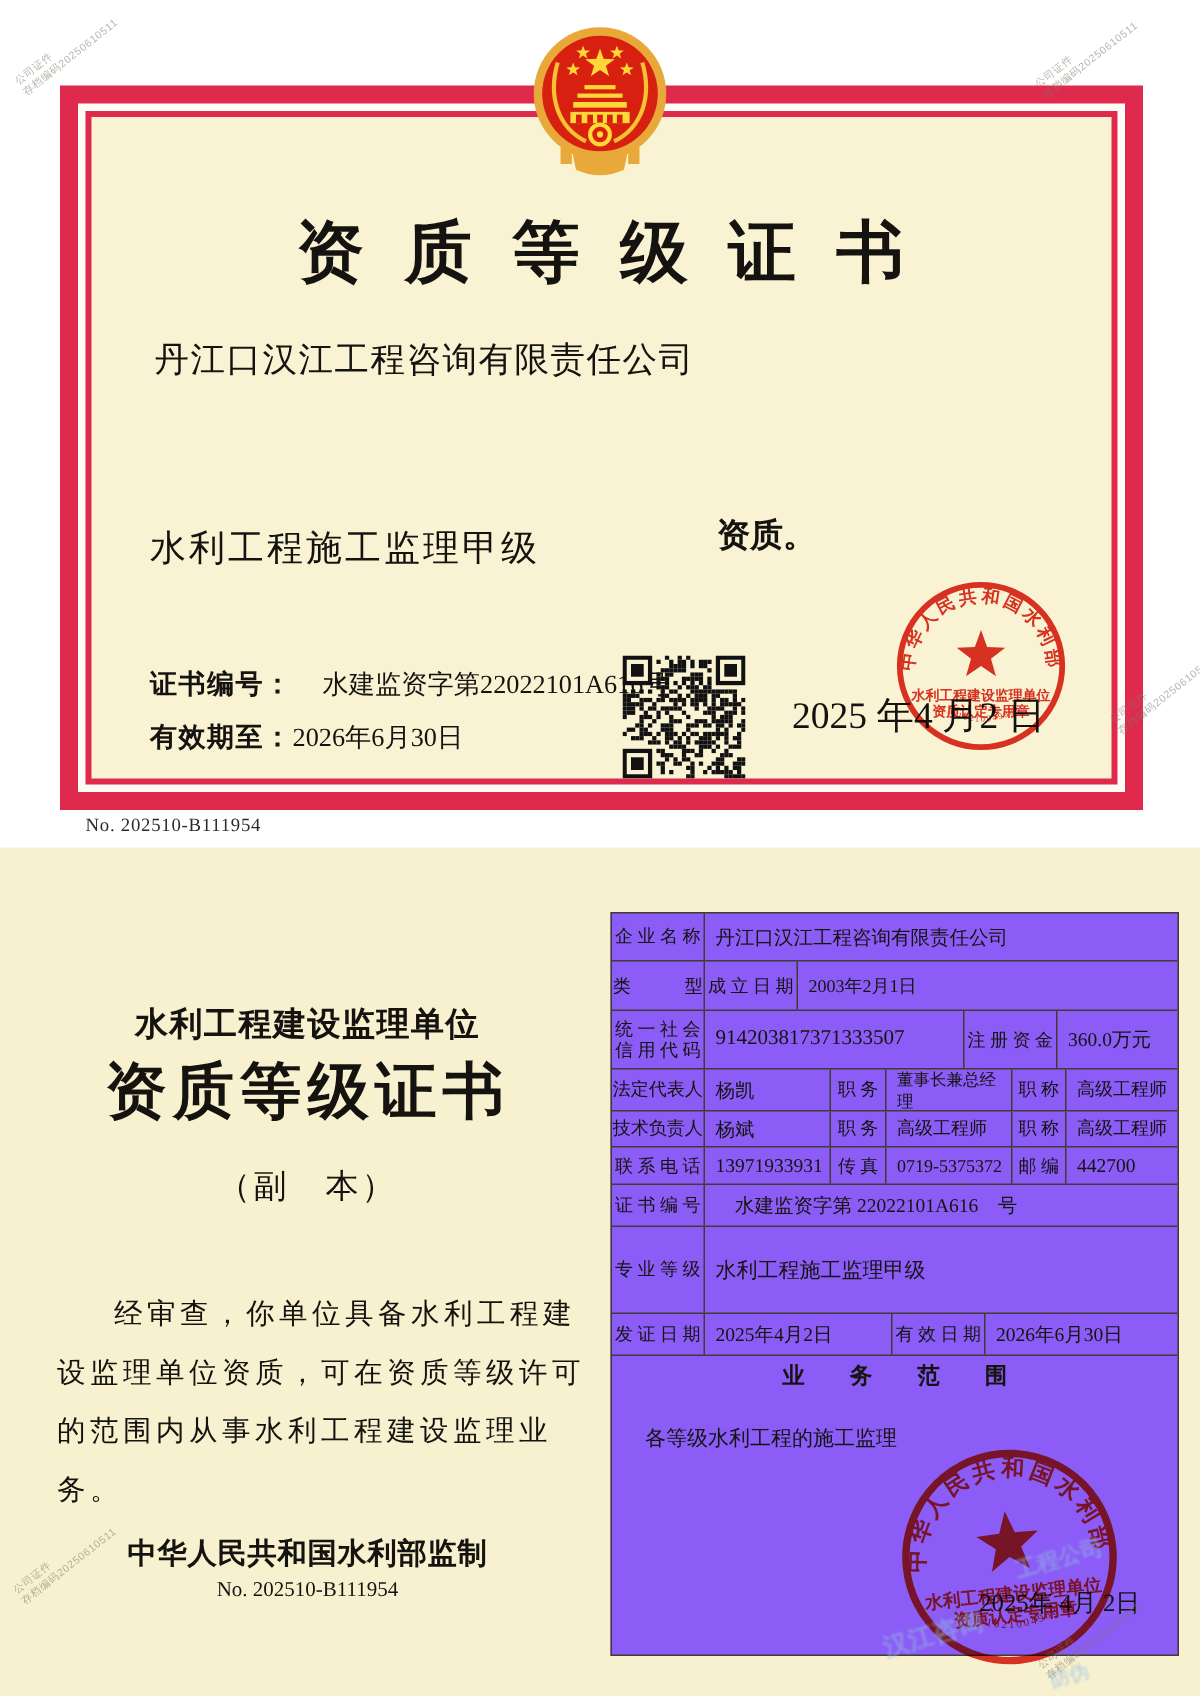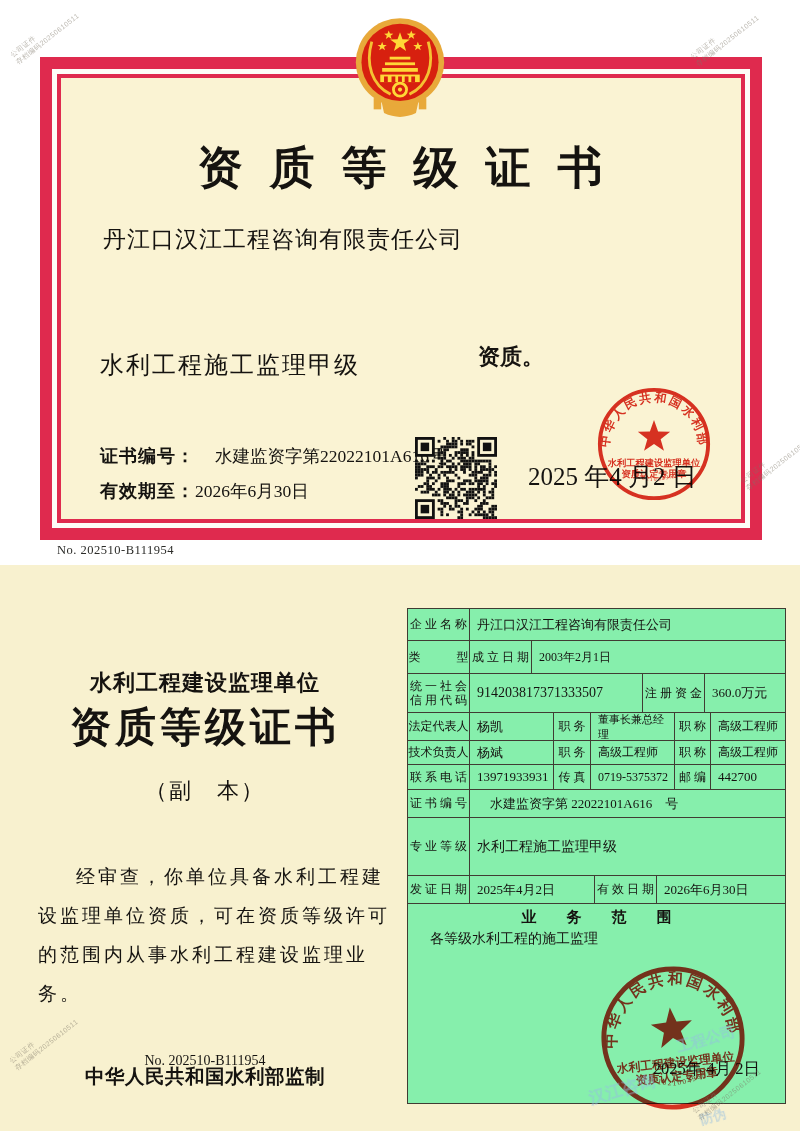--- a/index.html
+++ b/index.html
@@ -30,37 +30,37 @@
   .date1{left:528px;top:460px;display:flex;font-size:25px;z-index:3;}
   .stamp1{left:596px;top:386px;width:116px;height:116px;z-index:6;mix-blend-mode:multiply;opacity:.95;}
   .serial1{left:57px;top:543px;font-size:12.5px;color:#2b2b28;letter-spacing:.5px;}
 
   
   .bottom-band{left:0;top:565px;width:800px;height:566px;background:#f8f1cf;}
   .dup-header{left:55px;top:668px;width:300px;text-align:center;font-size:22px;font-weight:bold;letter-spacing:1px;}
   .dup-title{left:55px;top:700px;width:300px;text-align:center;font-size:41px;font-weight:bold;letter-spacing:4px;}
   .dup-sub{left:55px;top:776px;width:300px;text-align:center;font-size:22px;letter-spacing:2px;}
   .dup-para{left:38px;top:857px;width:356px;font-size:19px;line-height:39px;letter-spacing:3px;text-indent:2em;}
-  .dup-issuer{left:55px;top:1022px;width:300px;text-align:center;font-size:19.5px;font-weight:bold;letter-spacing:.5px;margin-top:41px;}
+  .dup-issuer{left:55px;top:1022px;width:300px;text-align:center;font-size:19.5px;font-weight:bold;letter-spacing:.5px;}
   .dup-serial{left:55px;top:1053px;width:300px;text-align:center;font-size:14px;}
 
   
-  .info-table{left:407px;top:608px;width:379px;height:496px;background:#86efac;
+  .info-table{left:407px;top:608px;width:379px;height:496px;background:#8b5cf6;
               border:1.5px solid #403c33;box-sizing:border-box;display:flex;flex-direction:column;z-index:2;}
   .tr{display:flex;border-bottom:1px solid #403c33;box-sizing:border-box;flex:none;}
   .tr:last-child{border-bottom:none;flex:1;}
   .td{border-right:1px solid #403c33;box-sizing:border-box;display:flex;align-items:center;
       justify-content:center;overflow:hidden;}
   .td:last-child{border-right:none;}
   .lbl{width:62px;flex:none;font-size:12px;text-align:center;line-height:1.2;flex-direction:column;}
   .val{font-size:13px;justify-content:flex-start;padding-left:7px;}
   .midlbl{flex:none;font-size:12px;}
   .scope-cell{display:block;padding-top:4px;}
   .scope-title{text-align:center;font-size:15px;font-weight:bold;}
-  .scope-text{font-size:14px;padding-left:22px;margin-top:3px;}
+  .scope-text{font-size:14px;padding-left:22px;margin-top:23px;}
 
   .stamp2{left:599px;top:964px;width:148px;height:148px;z-index:6;mix-blend-mode:multiply;opacity:.94;
           transform:rotate(-6deg);}
   .date2{left:628px;top:1058px;width:132px;text-align:right;font-size:16.5px;z-index:3;}
 
   
   .wm{font-family:"Liberation Sans","DejaVu Sans",sans-serif;font-size:7px;color:rgba(125,118,104,.55);
       transform:rotate(-38deg);line-height:1.35;letter-spacing:.5px;white-space:nowrap;z-index:8;}
   .wmb{font-family:"Liberation Sans",sans-serif;font-weight:bold;color:rgba(148,190,226,.5);
        transform:rotate(-16deg);filter:blur(.6px);white-space:nowrap;z-index:7;}

